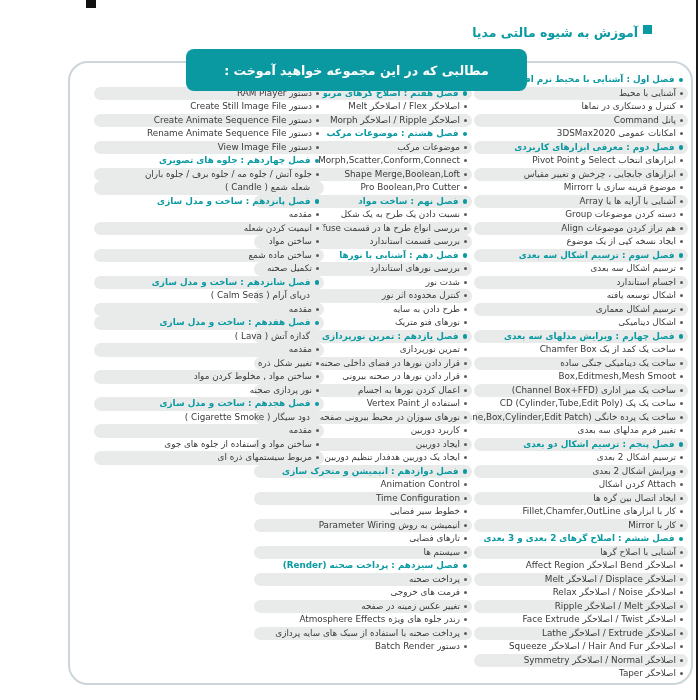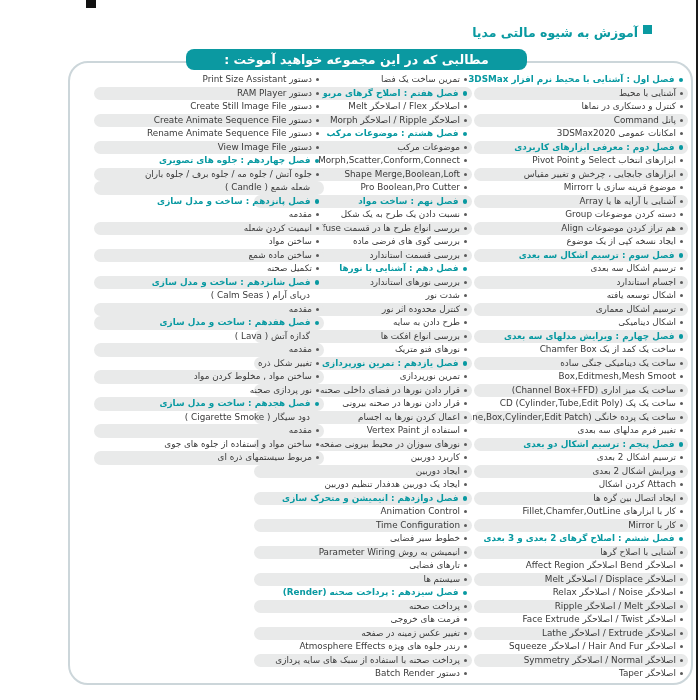--- a/index.html
+++ b/index.html
@@ -26,21 +26,21 @@
 
   
   .box{
     position:absolute;left:68px;top:61px;width:625px;height:624px;
     border:2px solid #ccd6da;border-radius:20px;background:#fff;
     box-sizing:border-box;
   }
 
   
   .title-bar{
-    position:absolute;left:186px;top:49px;width:341px;height:21px;
+    position:absolute;left:186px;top:49px;width:341px;height:42px;
     background:#0b99a1;border-radius:8px;
     display:flex;align-items:center;justify-content:center;
     color:#ffffff;font-weight:bold;font-size:12.5px;direction:rtl;
     z-index:3;
   }
 
   
   .col{
     position:absolute;top:73px;direction:rtl;z-index:2;
   }
@@ -307,24 +307,20 @@
         <span>فصل نهم : ساخت مواد</span>
       </div>
       <div class="row item">
         <span class="b item"></span>
         <span>نسبت دادن یک طرح به یک شکل</span>
       </div>
       <div class="row item stripe">
         <span class="b item"></span>
         <span>بررسی انواع طرح ها در قسمت Diffuse</span>
       </div>
-      <div class="row item">
-        <span class="b item"></span>
-        <span>بررسی گوی های فرضی ماده</span>
-      </div>
       <div class="row item stripe">
         <span class="b item"></span>
         <span>بررسی قسمت استاندارد</span>
       </div>
       <div class="row chapter">
         <span class="b chapter"></span>
         <span>فصل دهم : آشنایی با نورها</span>
       </div>
       <div class="row item stripe">
         <span class="b item"></span>
@@ -334,24 +330,20 @@
         <span class="b item"></span>
         <span>شدت نور</span>
       </div>
       <div class="row item stripe">
         <span class="b item"></span>
         <span>کنترل محدوده اثر نور</span>
       </div>
       <div class="row item">
         <span class="b item"></span>
         <span>طرح دادن به سایه</span>
-      </div>
-      <div class="row item stripe">
-        <span class="b item"></span>
-        <span>بررسی انواع افکت ها</span>
       </div>
       <div class="row item">
         <span class="b item"></span>
         <span>نورهای فتو متریک</span>
       </div>
       <div class="row chapter stripe">
         <span class="b chapter"></span>
         <span>فصل یازدهم : تمرین نورپردازی</span>
       </div>
       <div class="row item">

